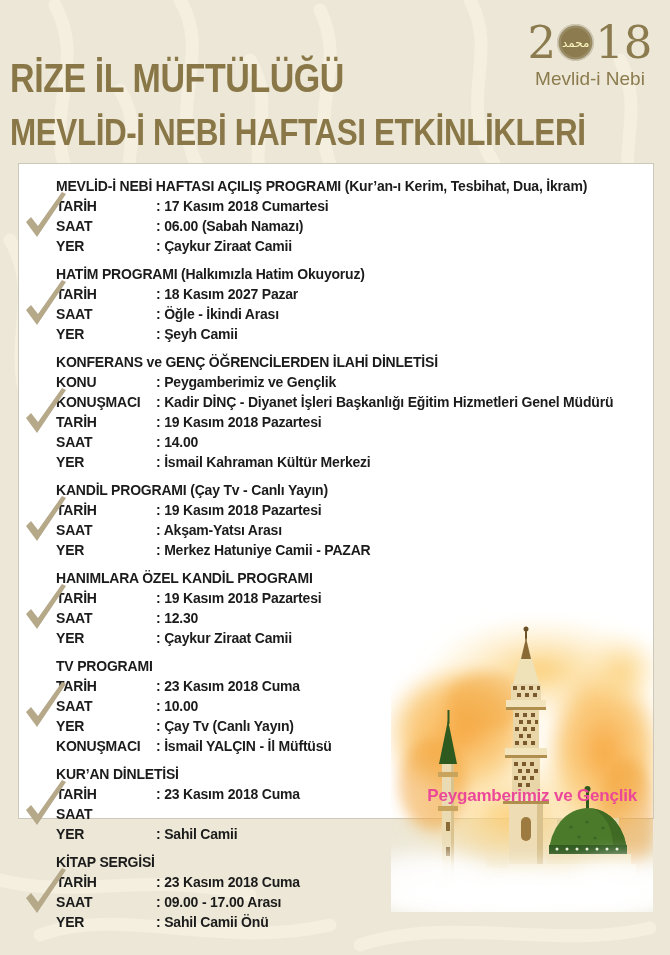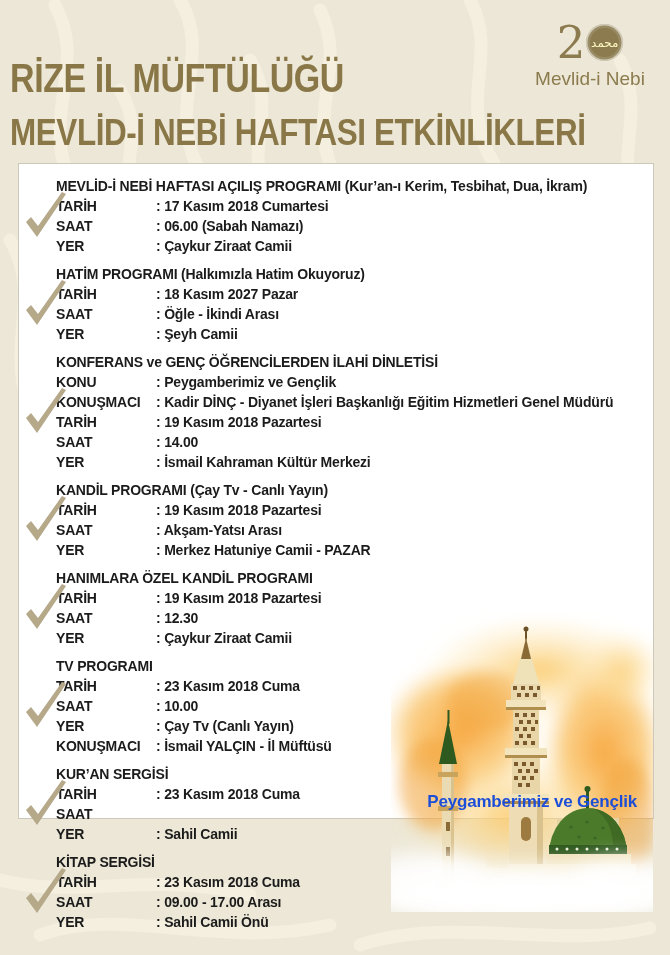--- a/index.html
+++ b/index.html
@@ -32,22 +32,22 @@
     background:#fff;border:1px solid #ccc8ba;box-sizing:border-box;z-index:1;}
   .mosque-art{position:absolute;left:372px;top:448px;z-index:1;}
   .events{position:relative;z-index:2;padding-top:12px;}
   .event-block{position:relative;padding-left:37px;margin-bottom:8px;}
   .check{position:absolute;left:5px;top:50%;transform:translateY(-50%);}
   .event-title,.event-row{font-weight:bold;font-size:14px;line-height:20px;
     color:#1b1b1b;letter-spacing:-0.2px;}
   .event-row{display:flex;}
   .lbl{width:100px;flex:0 0 100px;}
   .fit{display:inline-block;white-space:nowrap;transform-origin:left center;}
-  .badge{position:absolute;right:16px;bottom:6px;z-index:3;
-    font-size:17px;font-weight:bold;color:#1d4ed8;letter-spacing:-0.2px;}
+  .badge{position:absolute;right:16px;bottom:12px;z-index:3;
+    font-size:17px;font-weight:bold;color:#ec4899;letter-spacing:-0.2px;}
 </style>
 </head>
 <body>
 
 <svg class="bg-pattern" width="670" height="955" viewBox="0 0 670 955">
   <g fill="none" stroke="#f6f1e0" stroke-width="13" opacity="0.8" stroke-linecap="round">
     <path d="M55,5 C90,70 35,120 75,190"></path>
     <path d="M180,0 C215,60 160,110 205,180"></path>
     <path d="M320,10 C350,70 300,120 340,185"></path>
     <path d="M470,0 C500,55 455,105 495,165"></path>
@@ -61,20 +61,21 @@
   </g>
 </svg>
 
 <h1 class="main-title t1">RİZE İL MÜFTÜLÜĞÜ</h1>
 <h1 class="main-title t2">MEVLİD-İ NEBİ HAFTASI ETKİNLİKLERİ</h1>
 
 <div class="logo">
   <div class="logo-year">
     <span>2</span>
     <span class="medallion">محمد</span>
+    <span>18</span>
   </div>
   <div class="logo-sub">Mevlid-i Nebi</div>
 </div>
 
 <div class="content-box">
 
   <svg class="mosque-art" width="262" height="300" viewBox="0 0 262 300">
     <defs>
       <radialGradient id="wc1">
           <stop offset="0" stop-color="#f7a53b" stop-opacity="0.95"></stop>
@@ -322,21 +323,21 @@
         </div>
         <div class="event-row">
           <span class="lbl">KONUŞMACI</span>
           <span class="val fit">: İsmail YALÇIN - İl Müftüsü</span>
         </div>
       </div>
       <div class="event-block">
         <svg class="check" width="44" height="48" viewBox="0 0 44 48">
           <polygon points="2,30 13,45 42,2 38,0 14,34 7,25" fill="#b5a98a"></polygon>
         </svg>
-        <div class="event-title"><span class="fit">KUR’AN SERGİSİ</span></div>
+        <div class="event-title"><span class="fit">KUR’AN DİNLETİSİ</span></div>
         <div class="event-row">
           <span class="lbl">TARİH</span>
           <span class="val fit">: 23 Kasım 2018 Cuma</span>
         </div>
         <div class="event-row">
           <span class="lbl">SAAT</span>
         </div>
         <div class="event-row">
           <span class="lbl">YER</span>
           <span class="val fit">: Sahil Camii</span>

